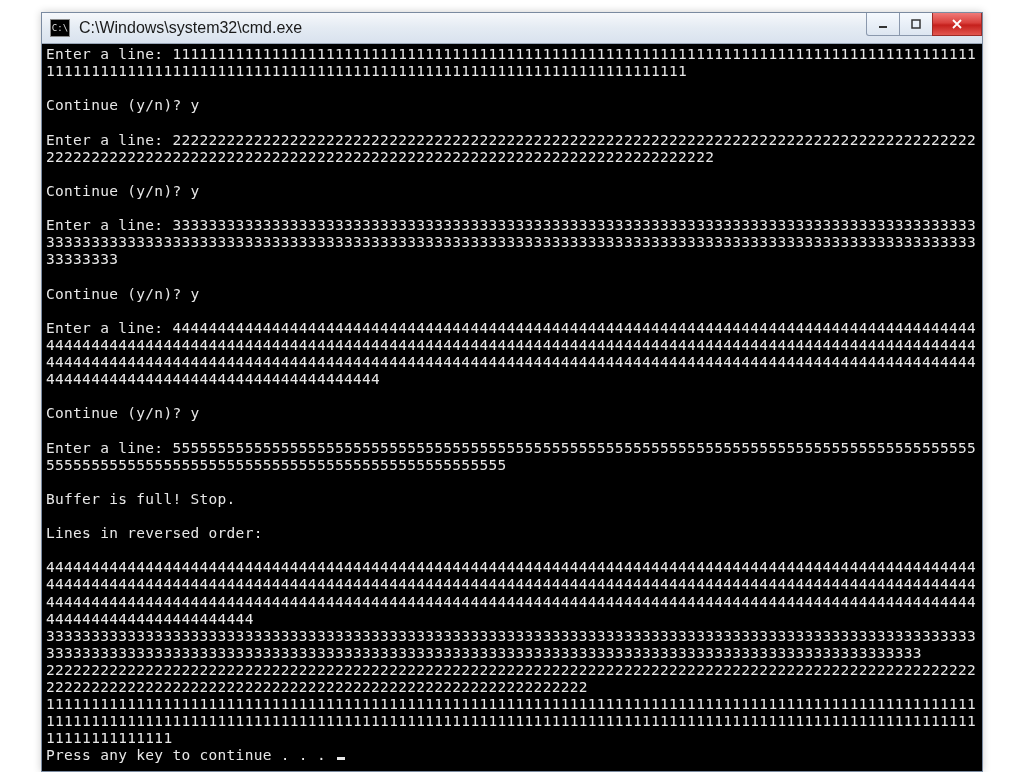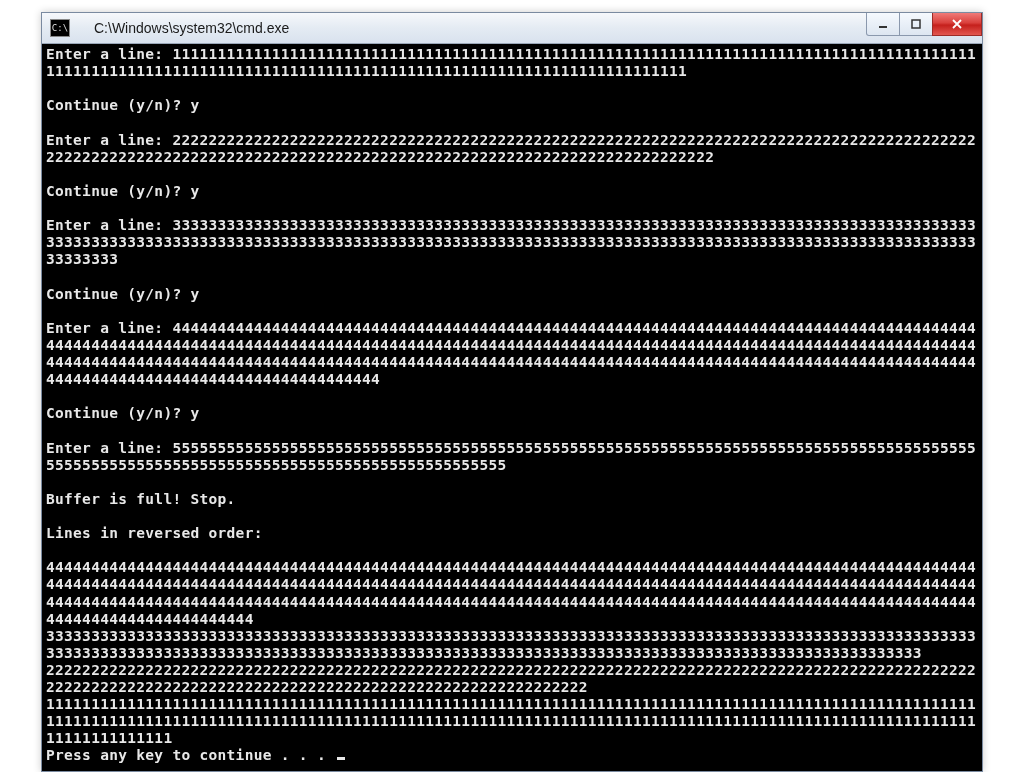--- a/index.html
+++ b/index.html
@@ -34,22 +34,22 @@
     border: 1px solid #888;
     display: flex;
     align-items: center;
     justify-content: center;
   }
   .titlebar .icon-box span {
     color: #ddd;
     font: 9px/1 "Consolas", monospace;
   }
   .titlebar .title {
-    margin-left: 24px;
-    font-size: 14px;
+    margin-left: 9px;
+    font-size: 16px;
     color: #1a1a1a;
   }
   .win-controls {
     position: absolute;
     right: 0;
     top: 0;
     height: 22px;
     display: flex;
   }
   .win-btn {
@@ -75,21 +75,21 @@
   .win-btn svg { display:block; }
   .console {
     background: #000;
     color: #e8e8e8;
     font-family: "Lucida Console", "Consolas", monospace;
     font-size: 14.5px;
     line-height: 1.18;
     padding: 2px 4px 6px 4px;
     white-space: pre-wrap;
     word-break: break-all;
-    font-weight: bold;
+    font-weight: normal;
     letter-spacing: 0.3px;
   }
   .cursor {
     display: inline-block;
     width: 8px;
     height: 3px;
     background: #e8e8e8;
     vertical-align: 0px;
     margin-left: 2px;
   }

